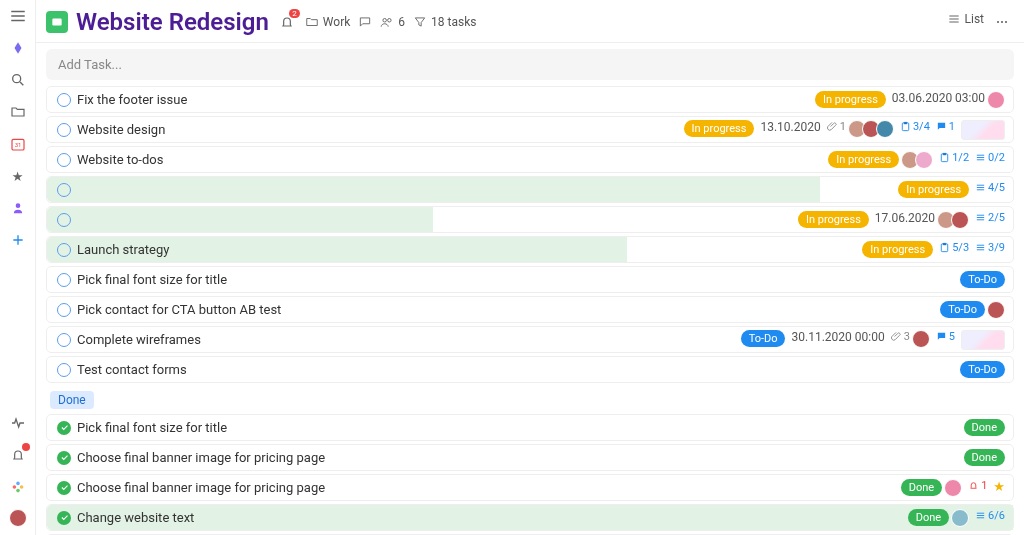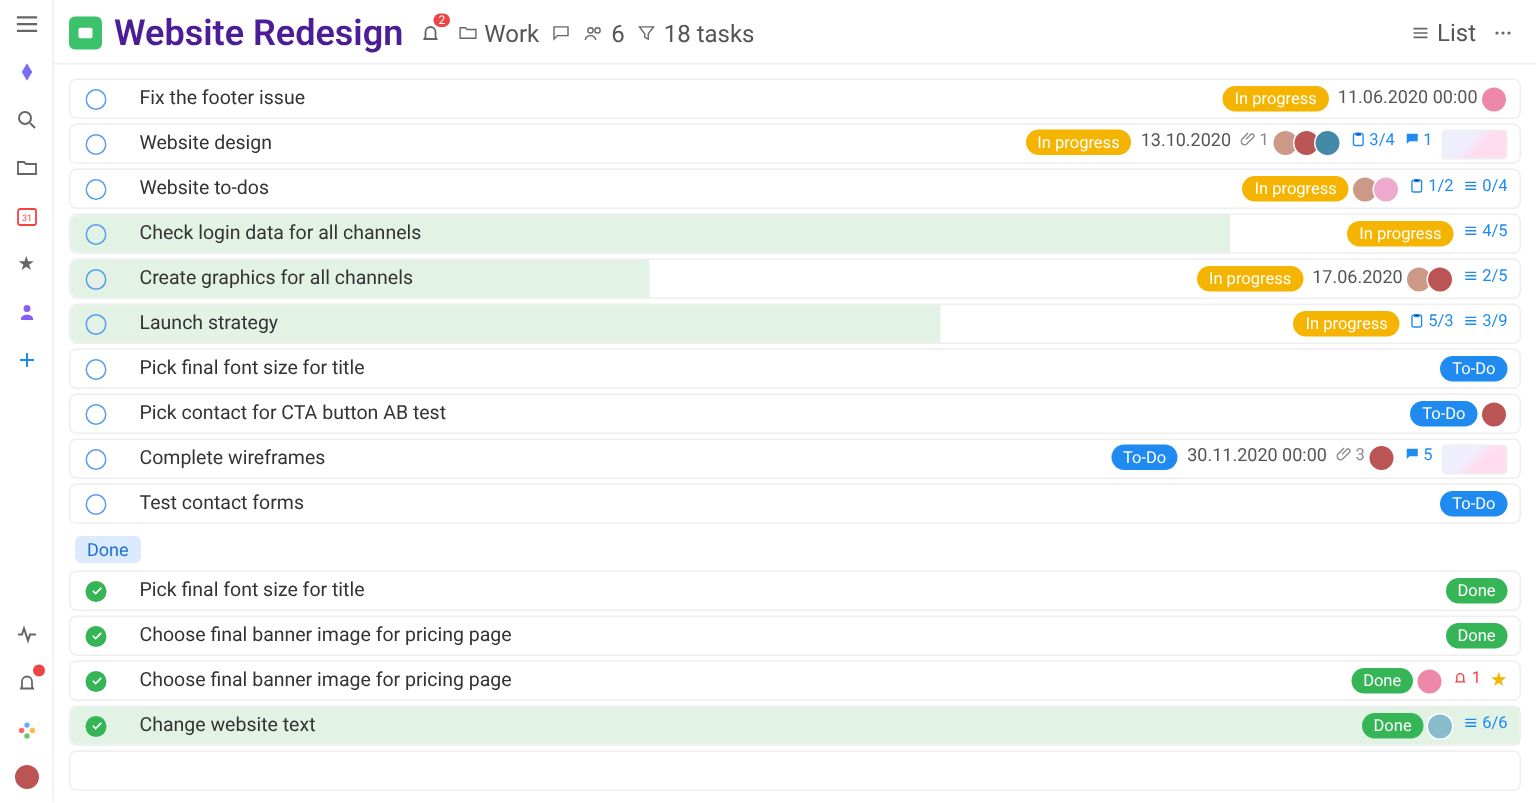--- a/index.html
+++ b/index.html
@@ -47,21 +47,21 @@
     border-bottom: 1px solid #eee;
   }
   .proj-icon {
     width: 22px; height: 22px;
     background: #3cc26b;
     border-radius: 4px;
     display: flex; align-items: center; justify-content: center;
   }
   .proj-icon svg { fill: #fff; }
   .title { font-size: 24px; font-weight: 600; color: #4c1d95; }
-  .hmeta { display: flex; align-items: center; gap: 4px; font-size: 16px; color: #555; }
+  .hmeta { display: flex; align-items: center; gap: 4px; font-size: 12px; color: #555; }
   .hmeta svg { width: 14px; height: 14px; }
   .hright { margin-left: auto; display: flex; align-items: flex-start; gap: 8px; color: #666; font-size: 13px;}
   
   .tasks { flex: 1; overflow-y: auto; padding: 6px 10px 20px 10px; }
   .addtask {
     background: #f5f5f5;
     border-radius: 6px;
     padding: 8px 12px;
     color: #888;
     font-size: 13px;
@@ -69,21 +69,21 @@
   }
   .row {
     display: flex;
     align-items: center;
     min-height: 27px;
     padding: 0 8px 0 4px;
     border: 1px solid #eee;
     border-radius: 5px;
     margin-top: 3px;
     background: #fff;
-    gap: 16px;
+    gap: 0;
     position: relative;
   }
   .row .progress-bar {
     position: absolute;
     left: 0; top: 0; bottom: 0;
     background: #e2f2e4;
     border-radius: 5px 0 0 5px;
     z-index: 0;
   }
   .row > * { position: relative; z-index: 1; }
@@ -257,27 +257,28 @@
         <svg viewBox="0 0 24 24" width="16" height="16">
             <circle cx="6" cy="12" r="1.6" fill="#666"></circle>
             <circle cx="12" cy="12" r="1.6" fill="#666"></circle>
             <circle cx="18" cy="12" r="1.6" fill="#666"></circle>
           </svg>
       </span>
     </span>
   </div>
 
   <div class="tasks">
+    <div class="addtask">Add Task...</div>
     <div id="active-list">
         <div class="row">
           <span class="status-circle"></span>
           <span class="task-title">Fix the footer issue</span>
           <span class="rowright">
             <span class="pill inprog">In progress</span>
-            <span class="date">11.06.2020 00:00</span>
+            <span class="date">03.06.2020 03:00</span>
             <span class="avatars">
               <span class="avatar" style="background: rgb(238, 136, 170);"></span>
             </span>
           </span>
         </div>
         <div class="row">
           <span class="status-circle"></span>
           <span class="task-title">Website design</span>
           <span class="rowright">
             <span class="pill inprog">In progress</span>
@@ -322,42 +323,40 @@
               <svg viewBox="0 0 24 24">
                 <rect x="5" y="4" width="14" height="17" rx="2" fill="none" stroke="currentColor" stroke-width="2"></rect>
                 <path stroke="currentColor" stroke-width="2" d="M9 3h6v3H9z"></path>
               </svg>
               <span>1/2</span>
             </span>
             <span class="metabit blue">
               <svg viewBox="0 0 24 24">
                 <path stroke="currentColor" stroke-width="2" d="M4 7h16M4 12h16M4 17h16"></path>
               </svg>
-              <span>0/4</span>
+              <span>0/2</span>
             </span>
           </span>
         </div>
         <div class="row">
           <div class="progress-bar" style="width: 80%;"></div>
           <span class="status-circle"></span>
-          <span class="task-title">Check login data for all channels</span>
           <span class="rowright">
             <span class="pill inprog">In progress</span>
             <span class="metabit blue">
               <svg viewBox="0 0 24 24">
                 <path stroke="currentColor" stroke-width="2" d="M4 7h16M4 12h16M4 17h16"></path>
               </svg>
               <span>4/5</span>
             </span>
           </span>
         </div>
         <div class="row">
           <div class="progress-bar" style="width: 40%;"></div>
           <span class="status-circle"></span>
-          <span class="task-title">Create graphics for all channels</span>
           <span class="rowright">
             <span class="pill inprog">In progress</span>
             <span class="date">17.06.2020</span>
             <span class="avatars">
               <span class="avatar" style="background: rgb(204, 153, 136);"></span>
               <span class="avatar" style="background: rgb(187, 85, 85);"></span>
             </span>
             <span class="metabit blue">
               <svg viewBox="0 0 24 24">
                 <path stroke="currentColor" stroke-width="2" d="M4 7h16M4 12h16M4 17h16"></path>

